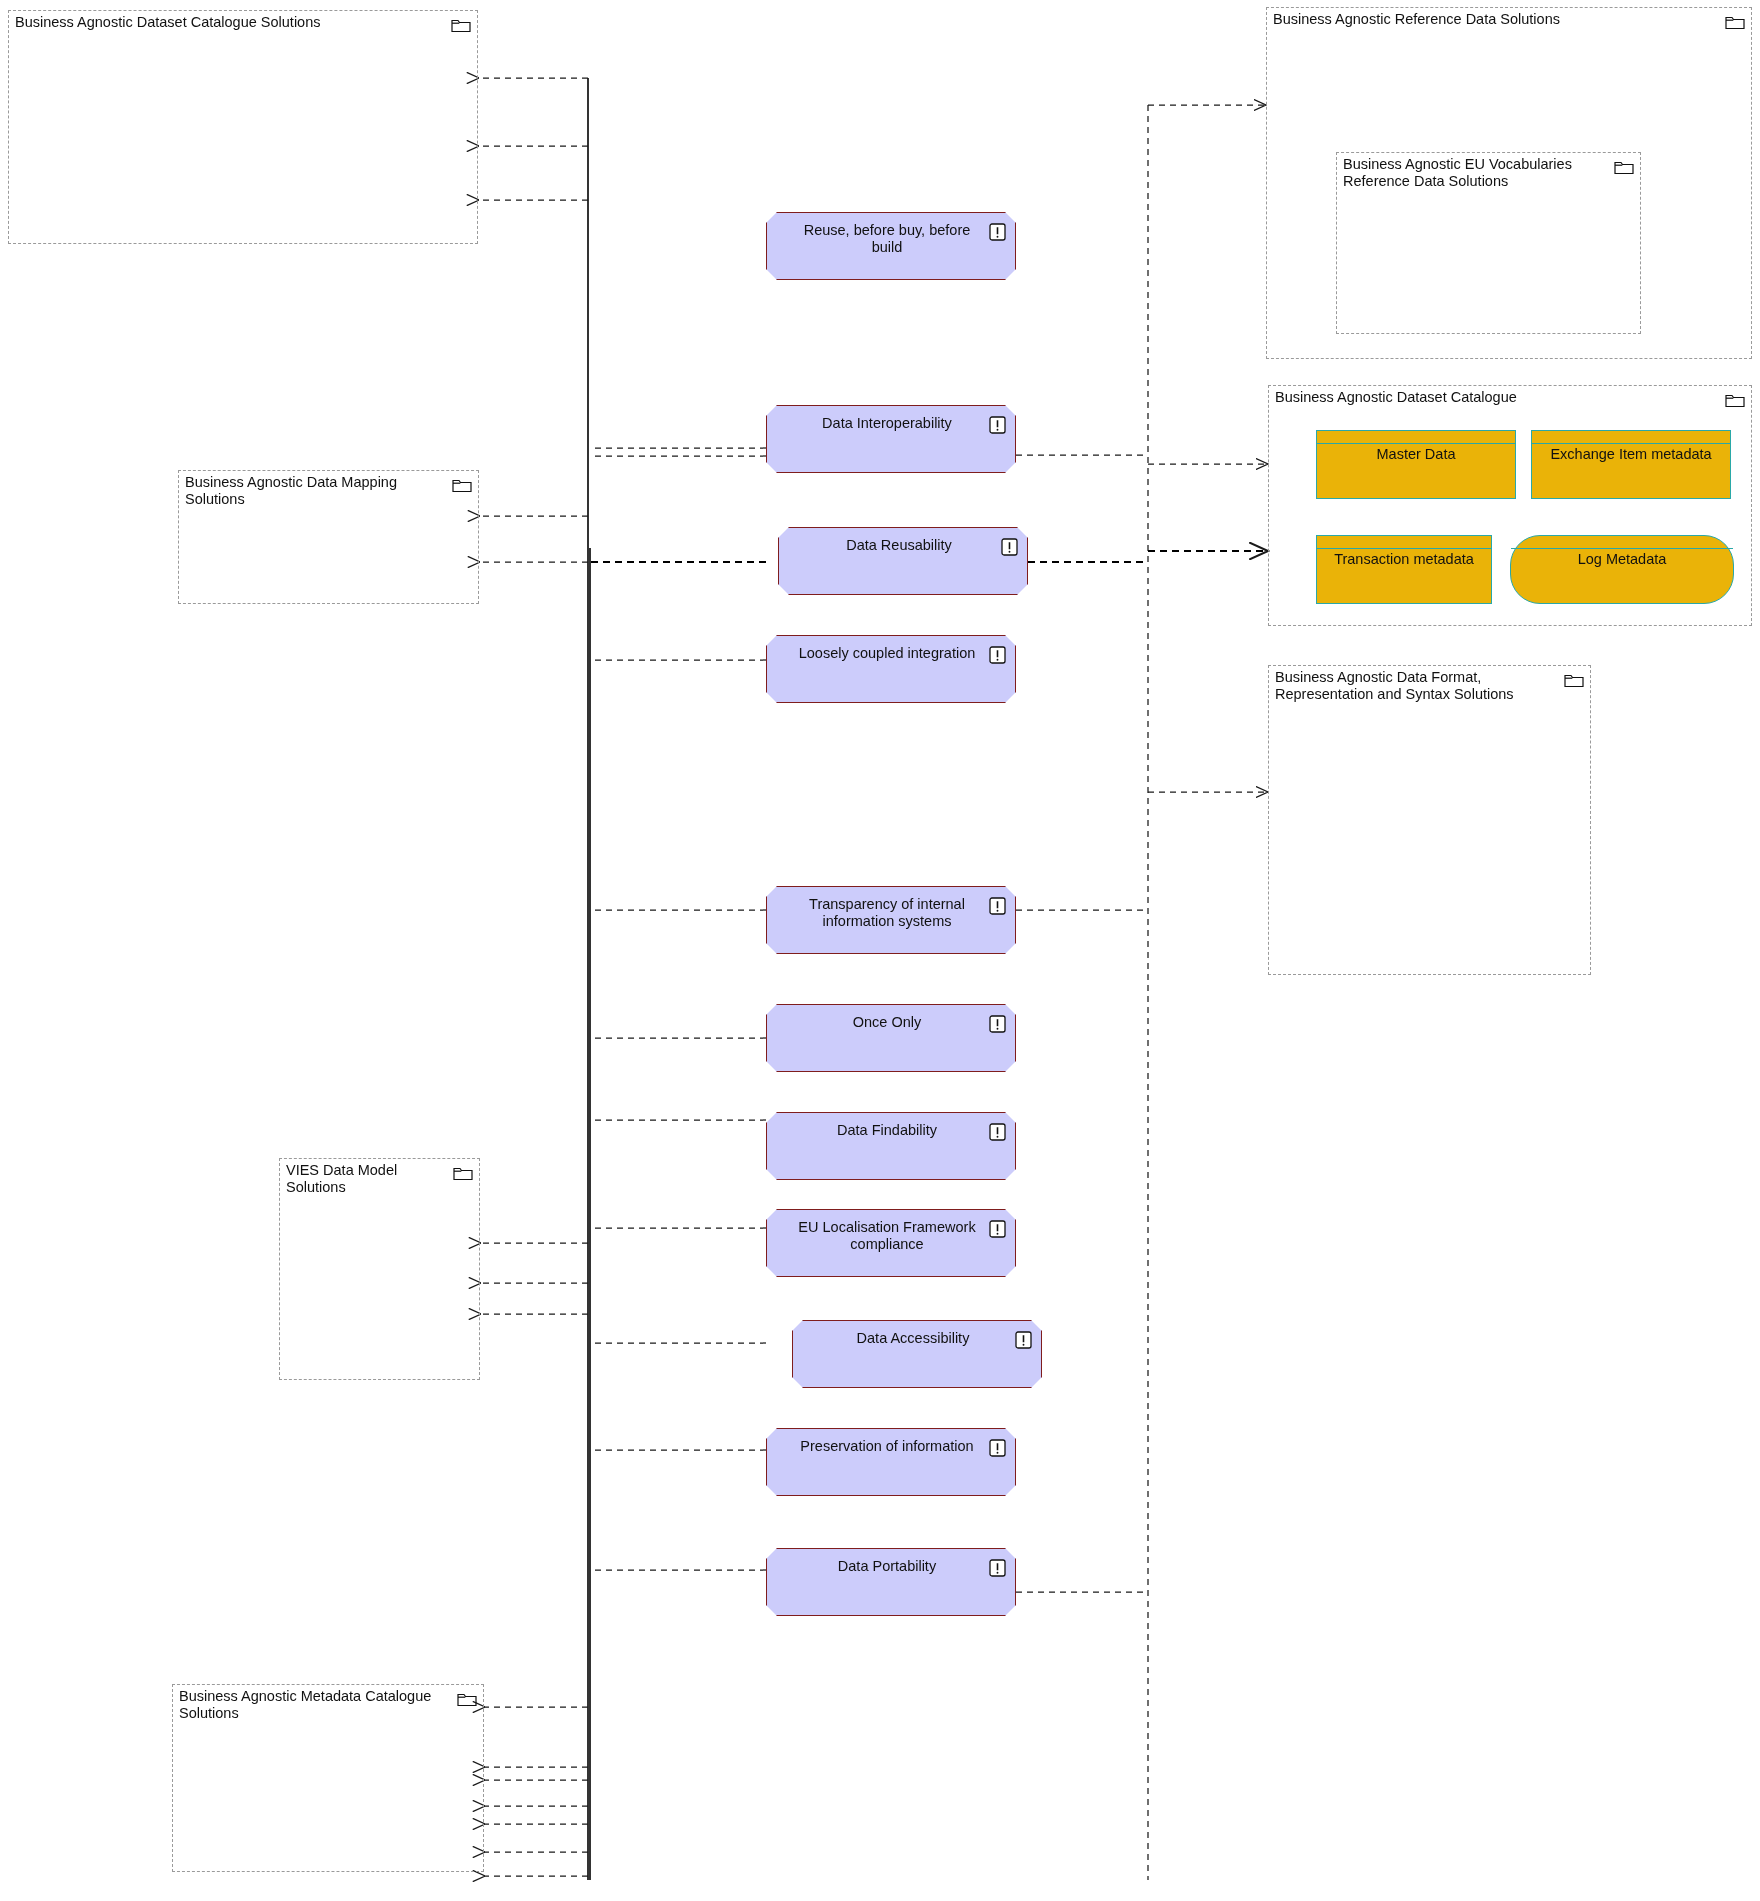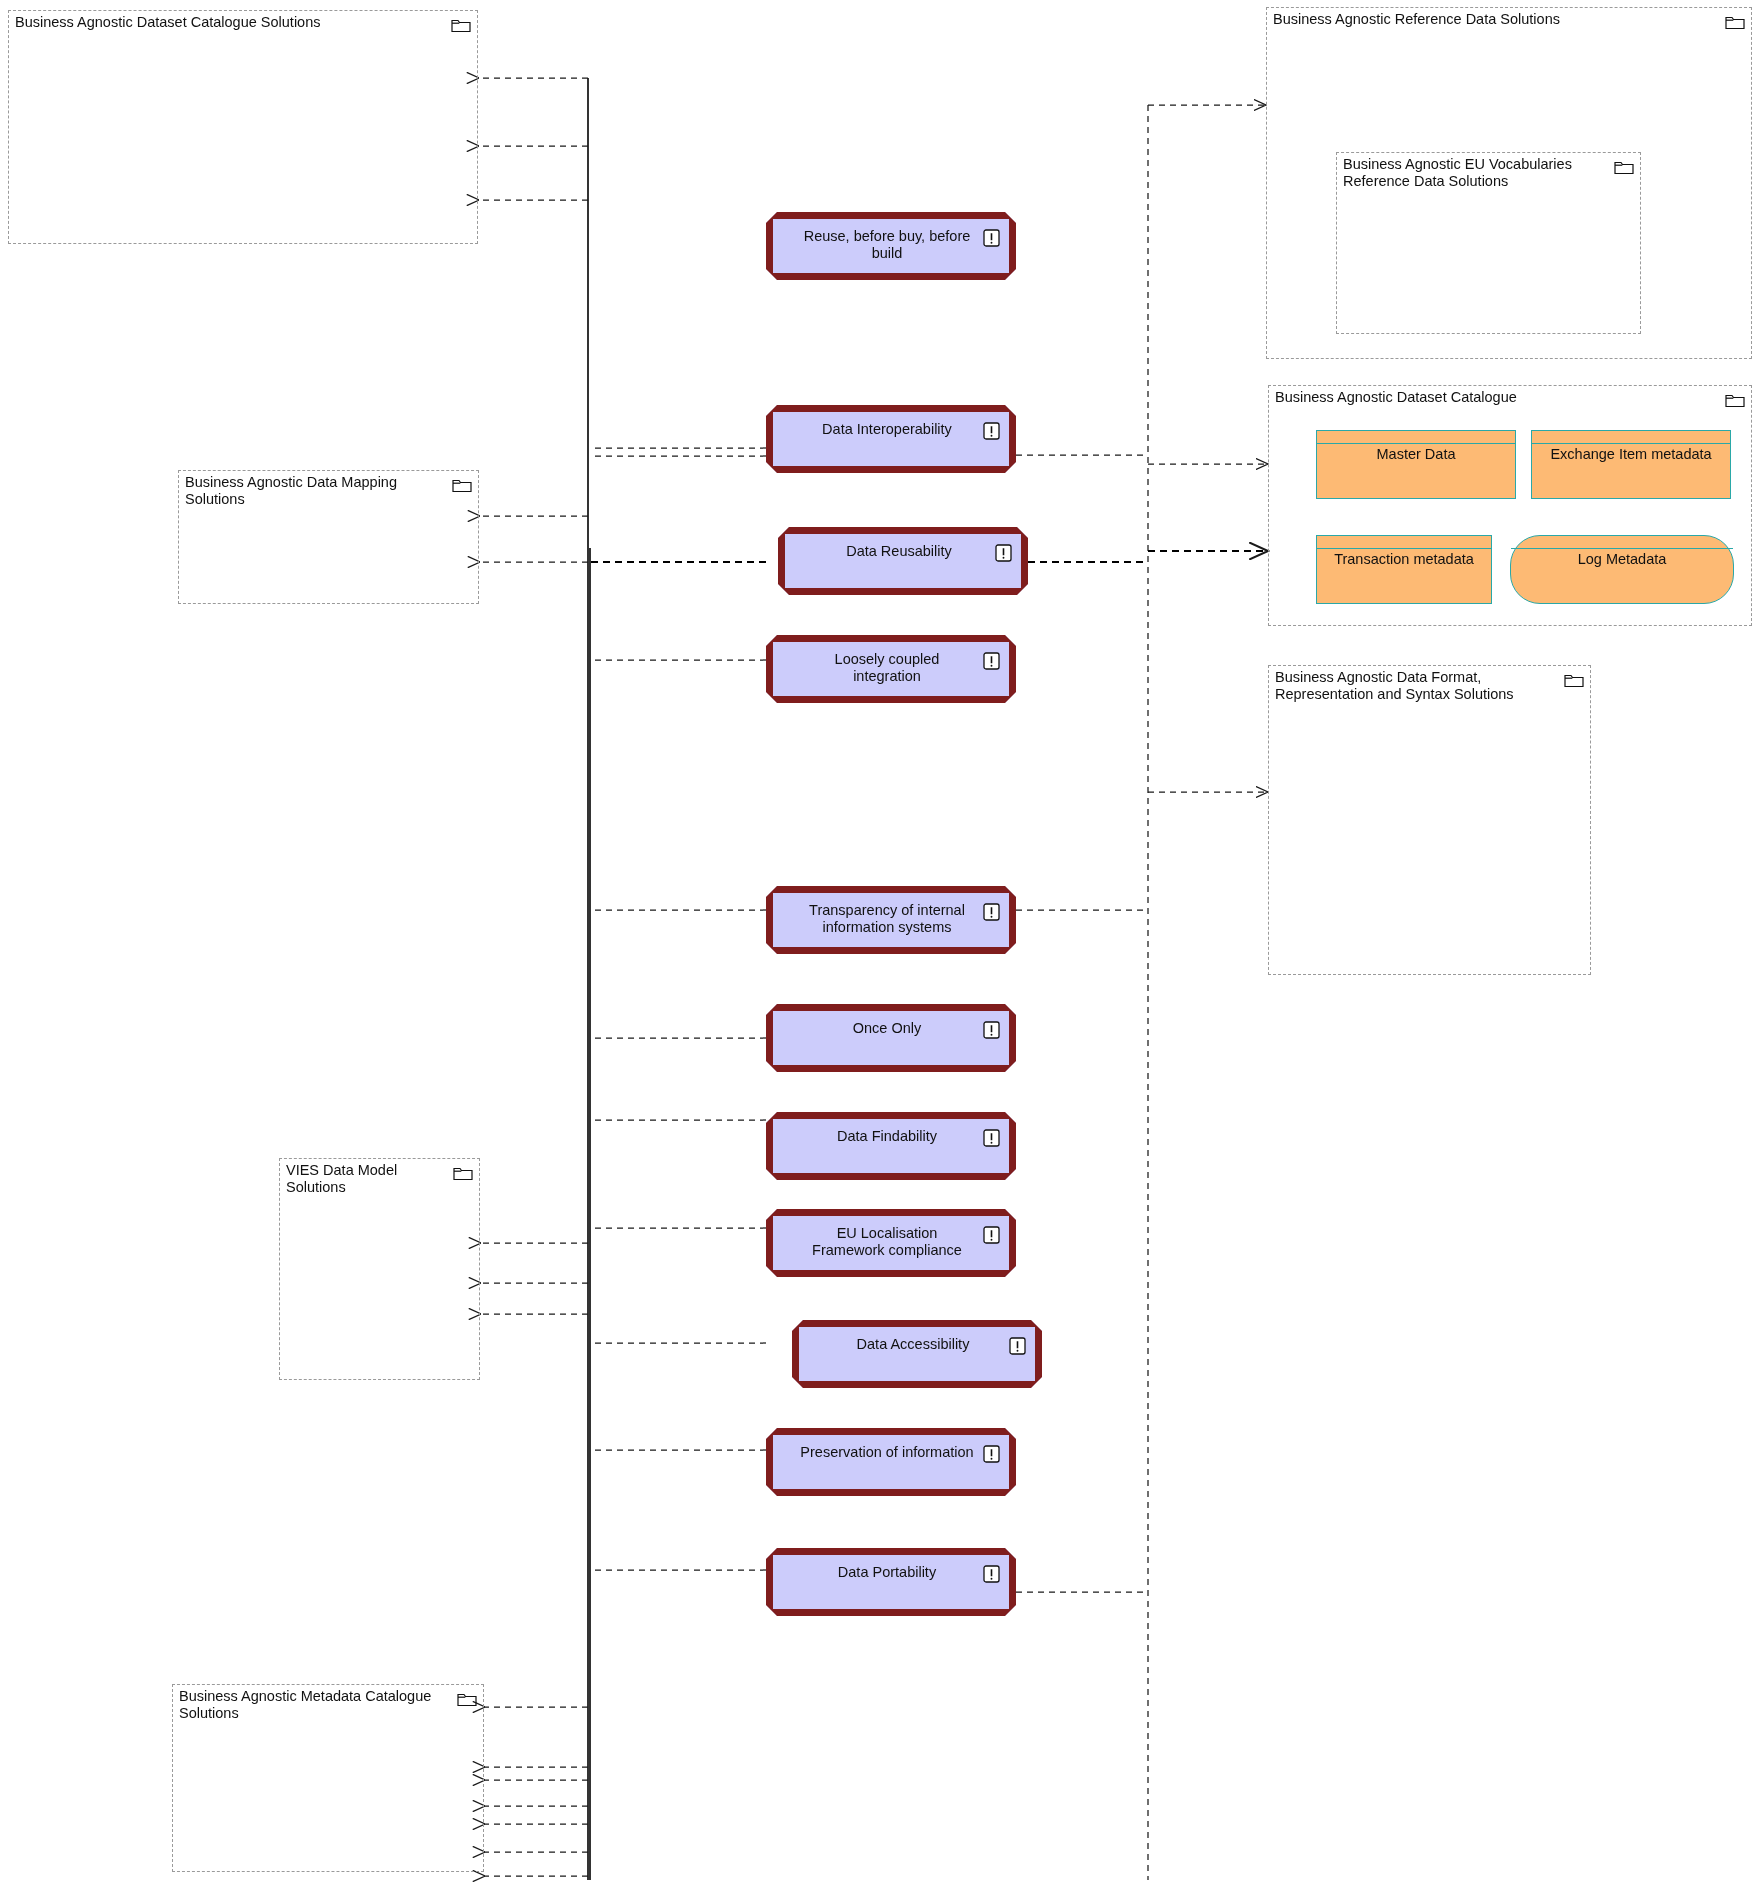--- a/index.html
+++ b/index.html
@@ -25,21 +25,21 @@
   .group > .folder-icon{
     position:absolute;
     right:6px; top:6px;
     width:20px;height:16px;
   }
 
   
   .principle{
     position:absolute;
     background:#ccccfb;
-    border:7px solid #7f1d1d;
+    border:1px solid #7f1d1d;
     box-sizing:border-box;
     -webkit-clip-path:polygon(11px 0,calc(100% - 11px) 0,100% 11px,100% calc(100% - 11px),calc(100% - 11px) 100%,11px 100%,0 calc(100% - 11px),0 11px);
     clip-path:polygon(11px 0,calc(100% - 11px) 0,100% 11px,100% calc(100% - 11px),calc(100% - 11px) 100%,11px 100%,0 calc(100% - 11px),0 11px);
   }
   .principle .p-label{
     position:absolute;
     left:26px;right:34px;top:9px;
     text-align:center;
     font-size:14.5px;
     line-height:17px;
@@ -47,21 +47,21 @@
   }
   .principle .p-icon{
     position:absolute;
     right:9px;top:10px;
     width:17px;height:18px;
   }
 
   
   .dataobj{
     position:absolute;
-    background:#fdba74;
+    background:#eab308;
     border:1px solid #2aa8a8;
     box-sizing:border-box;
   }
   .dataobj .d-bar{
     position:absolute;left:0;right:0;top:0;height:12px;
     border-bottom:1px solid #2aa8a8;
   }
   .dataobj .d-label{
     position:absolute;left:4px;right:4px;top:15px;
     text-align:center;font-size:14.5px;line-height:17px;color:#111;

